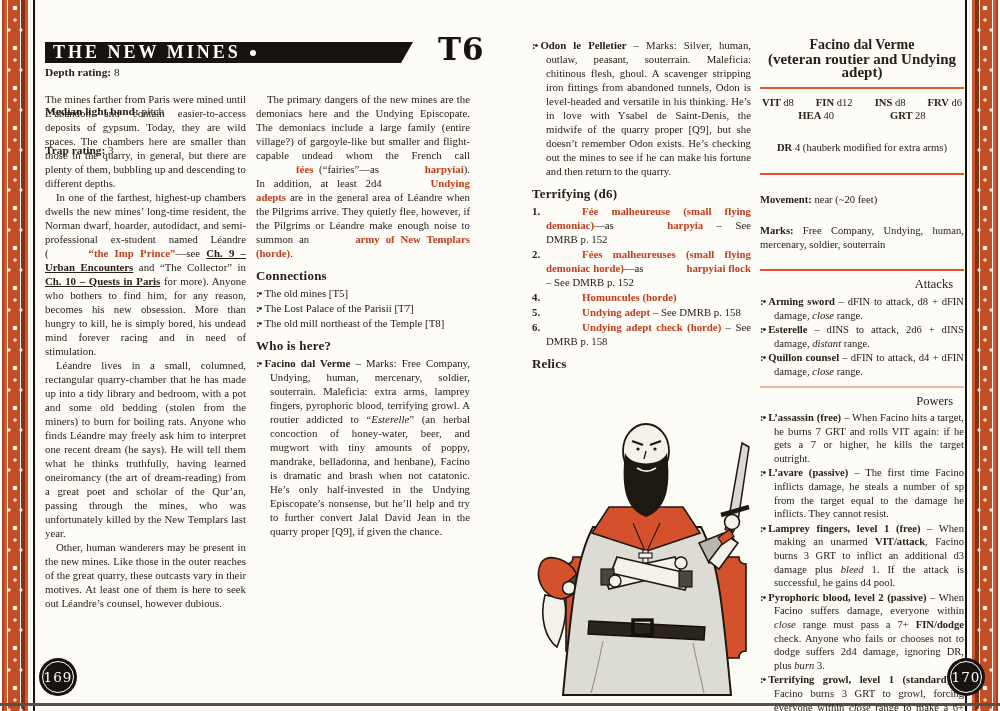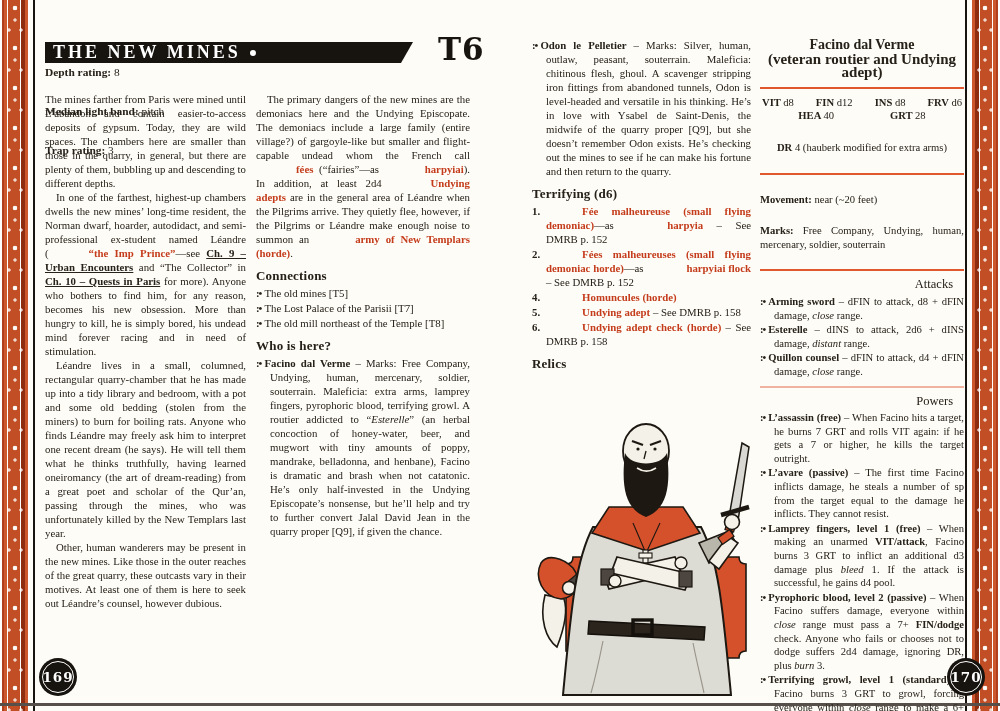--- a/index.html
+++ b/index.html
@@ -61,21 +61,21 @@
   .sb-line{margin:18px 0;}
   h4{font-size:12.5px;font-weight:normal;text-align:right;margin:5px 11px 3px;}
 
   
   .illus{position:absolute;left:533px;top:411px;width:228px;height:292px;}
 
   
   .pagenum{position:absolute;width:38px;height:38px;border-radius:50%;background:#17130e;
     display:flex;align-items:center;justify-content:center;}
   .pagenum .ring{position:absolute;inset:3px;border:1.2px solid #fff;border-radius:50%;}
-  .pagenum span{color:#fff;font-size:13.5px;font-weight:bold;letter-spacing:1px;
+  .pagenum span{color:#fff;font-size:13.5px;font-weight:normal;letter-spacing:1px;
     font-family:"DejaVu Serif",serif;position:relative;}
   .pn-l{left:39px;top:658px;} .pn-r{left:947px;top:658px;}
 </style>
 </head>
 <body>
 
 <div class="spread">
 
   <div class="border-strip bl"></div>
   <div class="border-strip br"></div>

